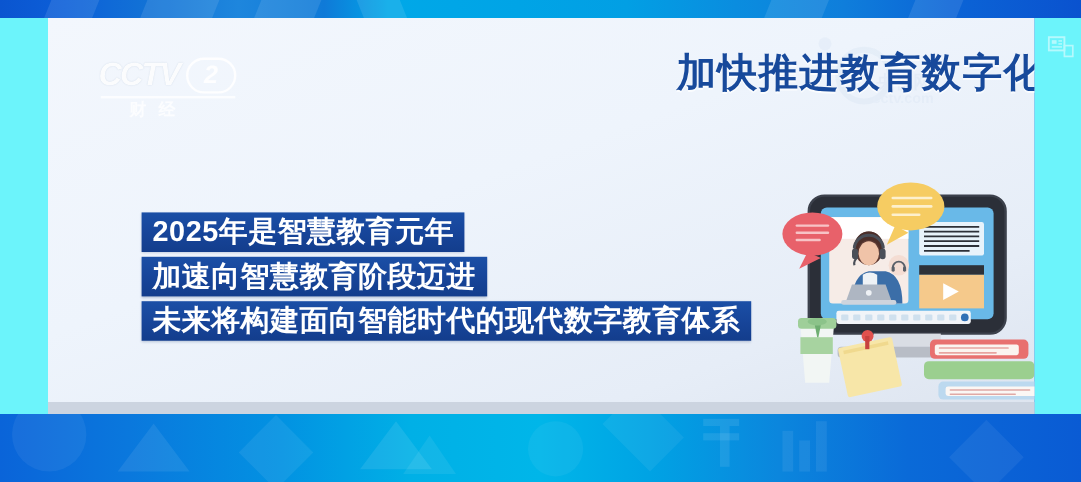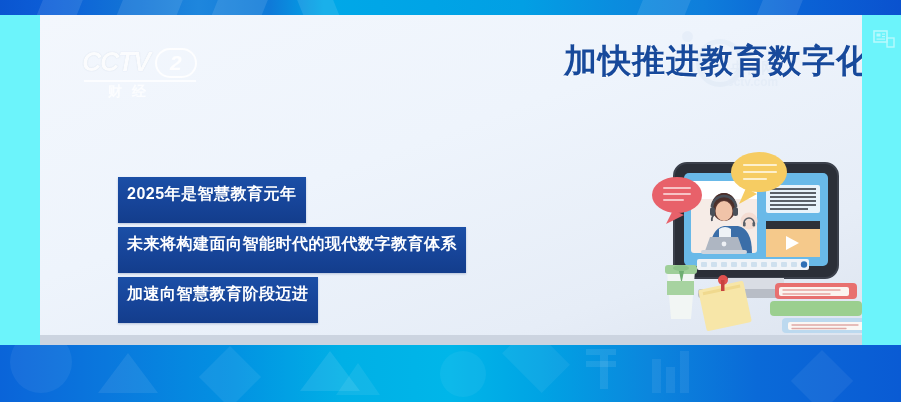--- a/index.html
+++ b/index.html
@@ -69,22 +69,22 @@
                letter-spacing:10px; color:rgba(255,255,255,.85); }
 
   
   .headline { position:absolute; left:460px; top:24px; width:370px; text-align:right;
               font-size:33px; font-weight:bold; letter-spacing:1px; color:#17499b;
               text-shadow:0 1px 0 rgba(255,255,255,.7); }
 
   
   .bars { position:absolute; left:78px; top:162px; }
   .bar { background:linear-gradient(180deg,#1b4fa6 0%,#17459a 50%,#133d8c 100%);
-         color:#ffffff; font-size:16px; font-weight:bold; letter-spacing:.5px;
-         height:46px; line-height:33px; padding:0 9px; margin-bottom:4px;
+         color:#ffffff; font-size:24px; font-weight:bold; letter-spacing:.5px;
+         height:33px; line-height:33px; padding:0 9px; margin-bottom:4px;
          display:inline-block; white-space:nowrap;
          box-shadow:0 1px 2px rgba(20,50,110,.25); }
   .bar-row { display:block; }
 
   
   .illus { position:absolute; left:600px; top:122px; width:250px; height:210px; }
 
   
   .bottom-strip { position:absolute; left:40px; bottom:57px; width:822px; height:10px;
                   background:#ccd4e0; }
@@ -140,22 +140,22 @@
       <div class="cctv-pill"></div>
       <div class="cctv-num">2</div>
       <div class="cctv-rule"></div>
       <div class="cctv-cn">财经</div>
     </div>
 
     <div class="headline">加快推进教育数字化</div>
 
     <div class="bars">
       <span class="bar-row"><span class="bar">2025年是智慧教育元年</span></span>
+      <span class="bar-row"><span class="bar">加速向智慧教育阶段迈进</span></span>
       <span class="bar-row"><span class="bar">未来将构建面向智能时代的现代数字教育体系</span></span>
-      <span class="bar-row"><span class="bar">加速向智慧教育阶段迈进</span></span>
     </div>
 
     <svg class="illus" viewBox="0 0 250 210">
 
       <rect x="34" y="26" width="164" height="115" rx="13" fill="#2b2f38"></rect>
       <rect x="34" y="26" width="164" height="115" rx="13" fill="none" stroke="#3c414c" stroke-width="2"></rect>
 
       <rect x="44" y="36" width="144" height="93" rx="5" fill="#69b9e8"></rect>
 
       <rect x="88" y="141" width="56" height="13" fill="#d9dde4"></rect>

